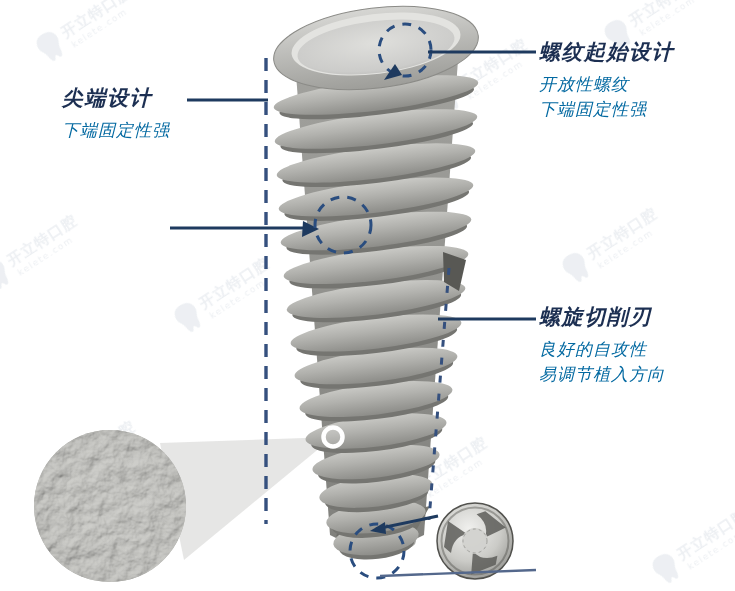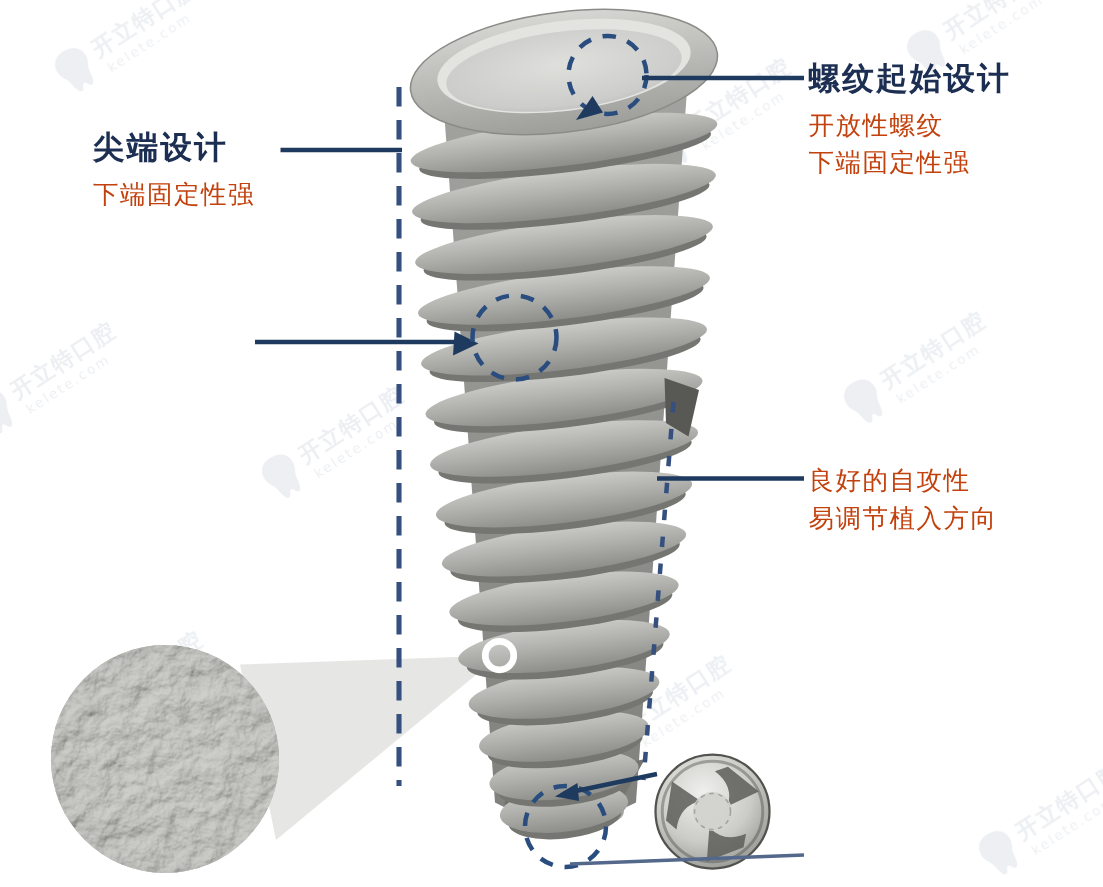--- a/index.html
+++ b/index.html
@@ -1,21 +1,21 @@
 <!DOCTYPE html>
 <html><head>
 <meta charset="utf-8">
 <style>
   html,body{margin:0;padding:0;background:#fff;}
   .stage{position:relative;width:735px;height:591px;background:#ffffff;overflow:hidden;
          font-family:"DejaVu Sans","Liberation Sans",sans-serif;}
   svg.layer{position:absolute;left:0;top:0;}
-  .ann{position:absolute;z-index:6;}
+  .ann{position:absolute;z-index:6;font-style:italic;}
   .t{font-size:21px;font-weight:bold;color:#1c2f52;letter-spacing:1.5px;white-space:nowrap;}
-  .b{font-size:17px;color:#c2410c;letter-spacing:1px;line-height:25px;margin-top:6px;white-space:nowrap;}
+  .b{font-size:17px;color:#0369a1;letter-spacing:1px;line-height:25px;margin-top:6px;white-space:nowrap;}
   .ln{stroke:#1e3a5f;stroke-width:3;fill:none;}
   .dash{stroke:#35507e;fill:none;}
   .dashC{stroke:#2a4d7f;stroke-width:3;fill:none;stroke-dasharray:9 8;}
   .wmB{font-size:15px;font-weight:bold;letter-spacing:1px;}
   .wmD{font-size:9px;letter-spacing:1.5px;}
 </style>
 </head>
 <body>
 
 <div class="stage">
@@ -229,18 +229,19 @@
   </div>
 
 
   <div class="ann" style="left:539px;top:38px">
     <div class="t">螺纹起始设计</div>
     <div class="b">开放性螺纹</div>
     <div class="b" style="margin-top:0">下端固定性强</div>
   </div>
 
   <div class="ann" style="left:539px;top:303px">
+    <div class="t">螺旋切削刃</div>
     <div class="b">良好的自攻性</div>
     <div class="b" style="margin-top:0">易调节植入方向</div>
   </div>
 
 
 </div>
 
 </body></html>

